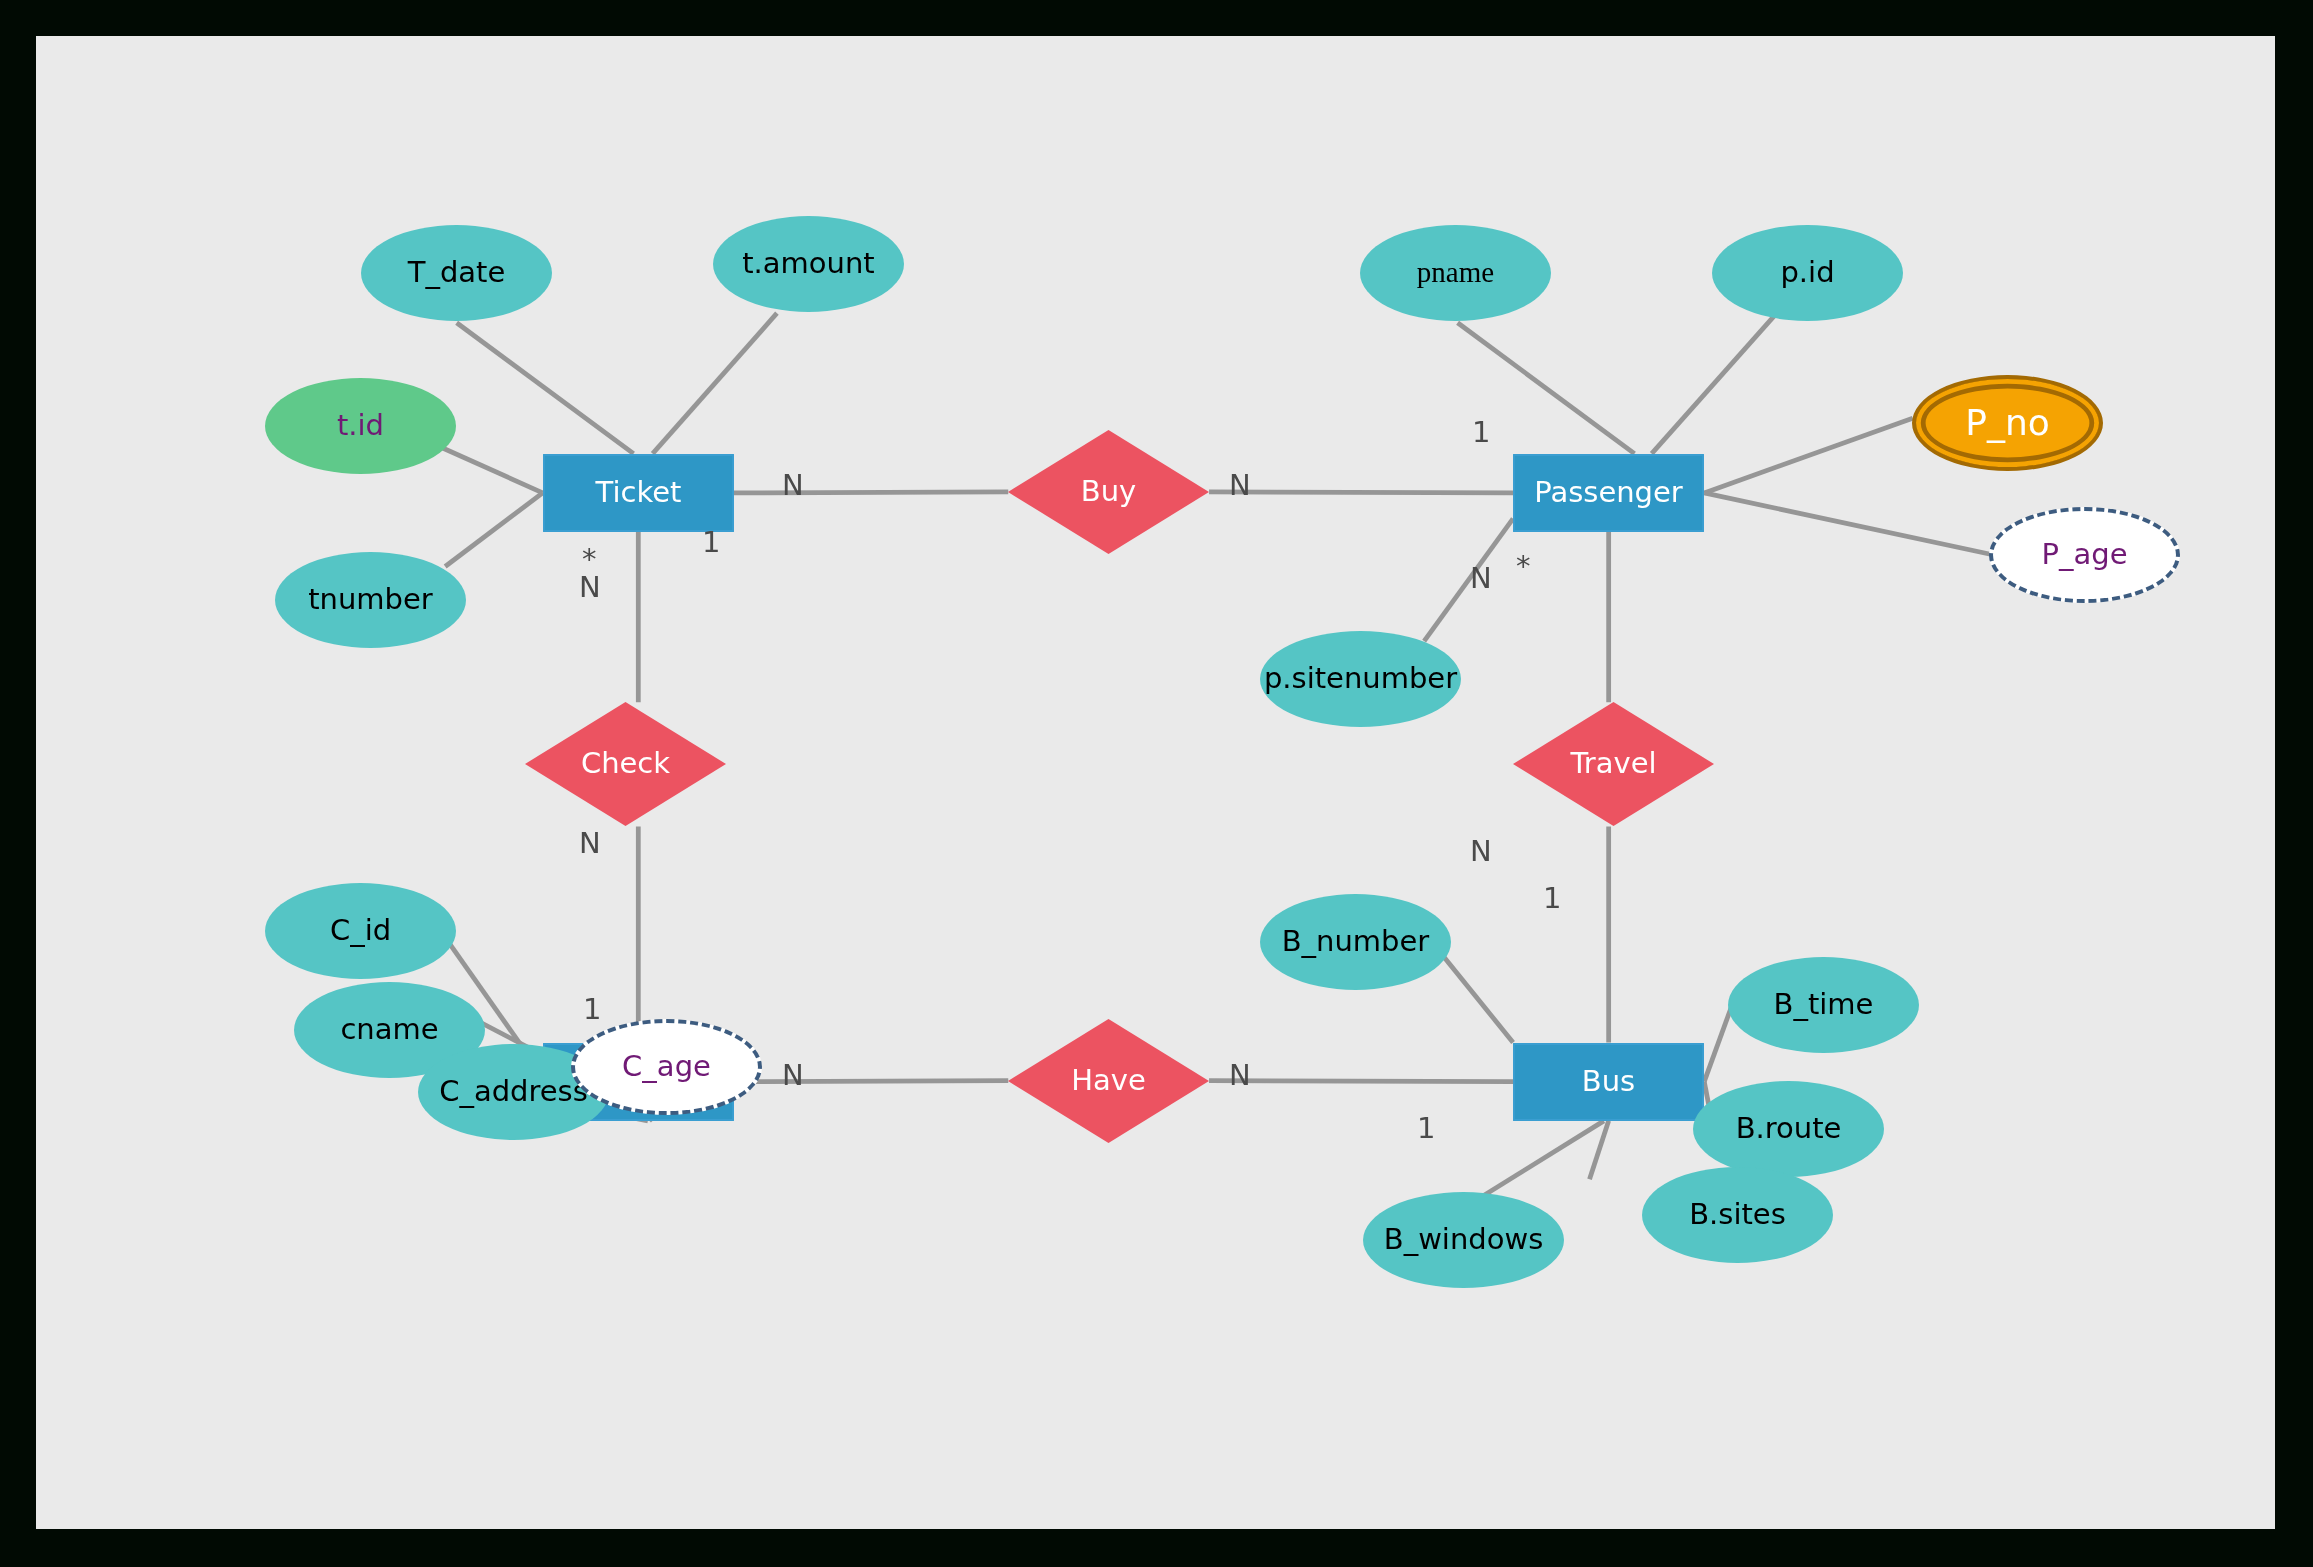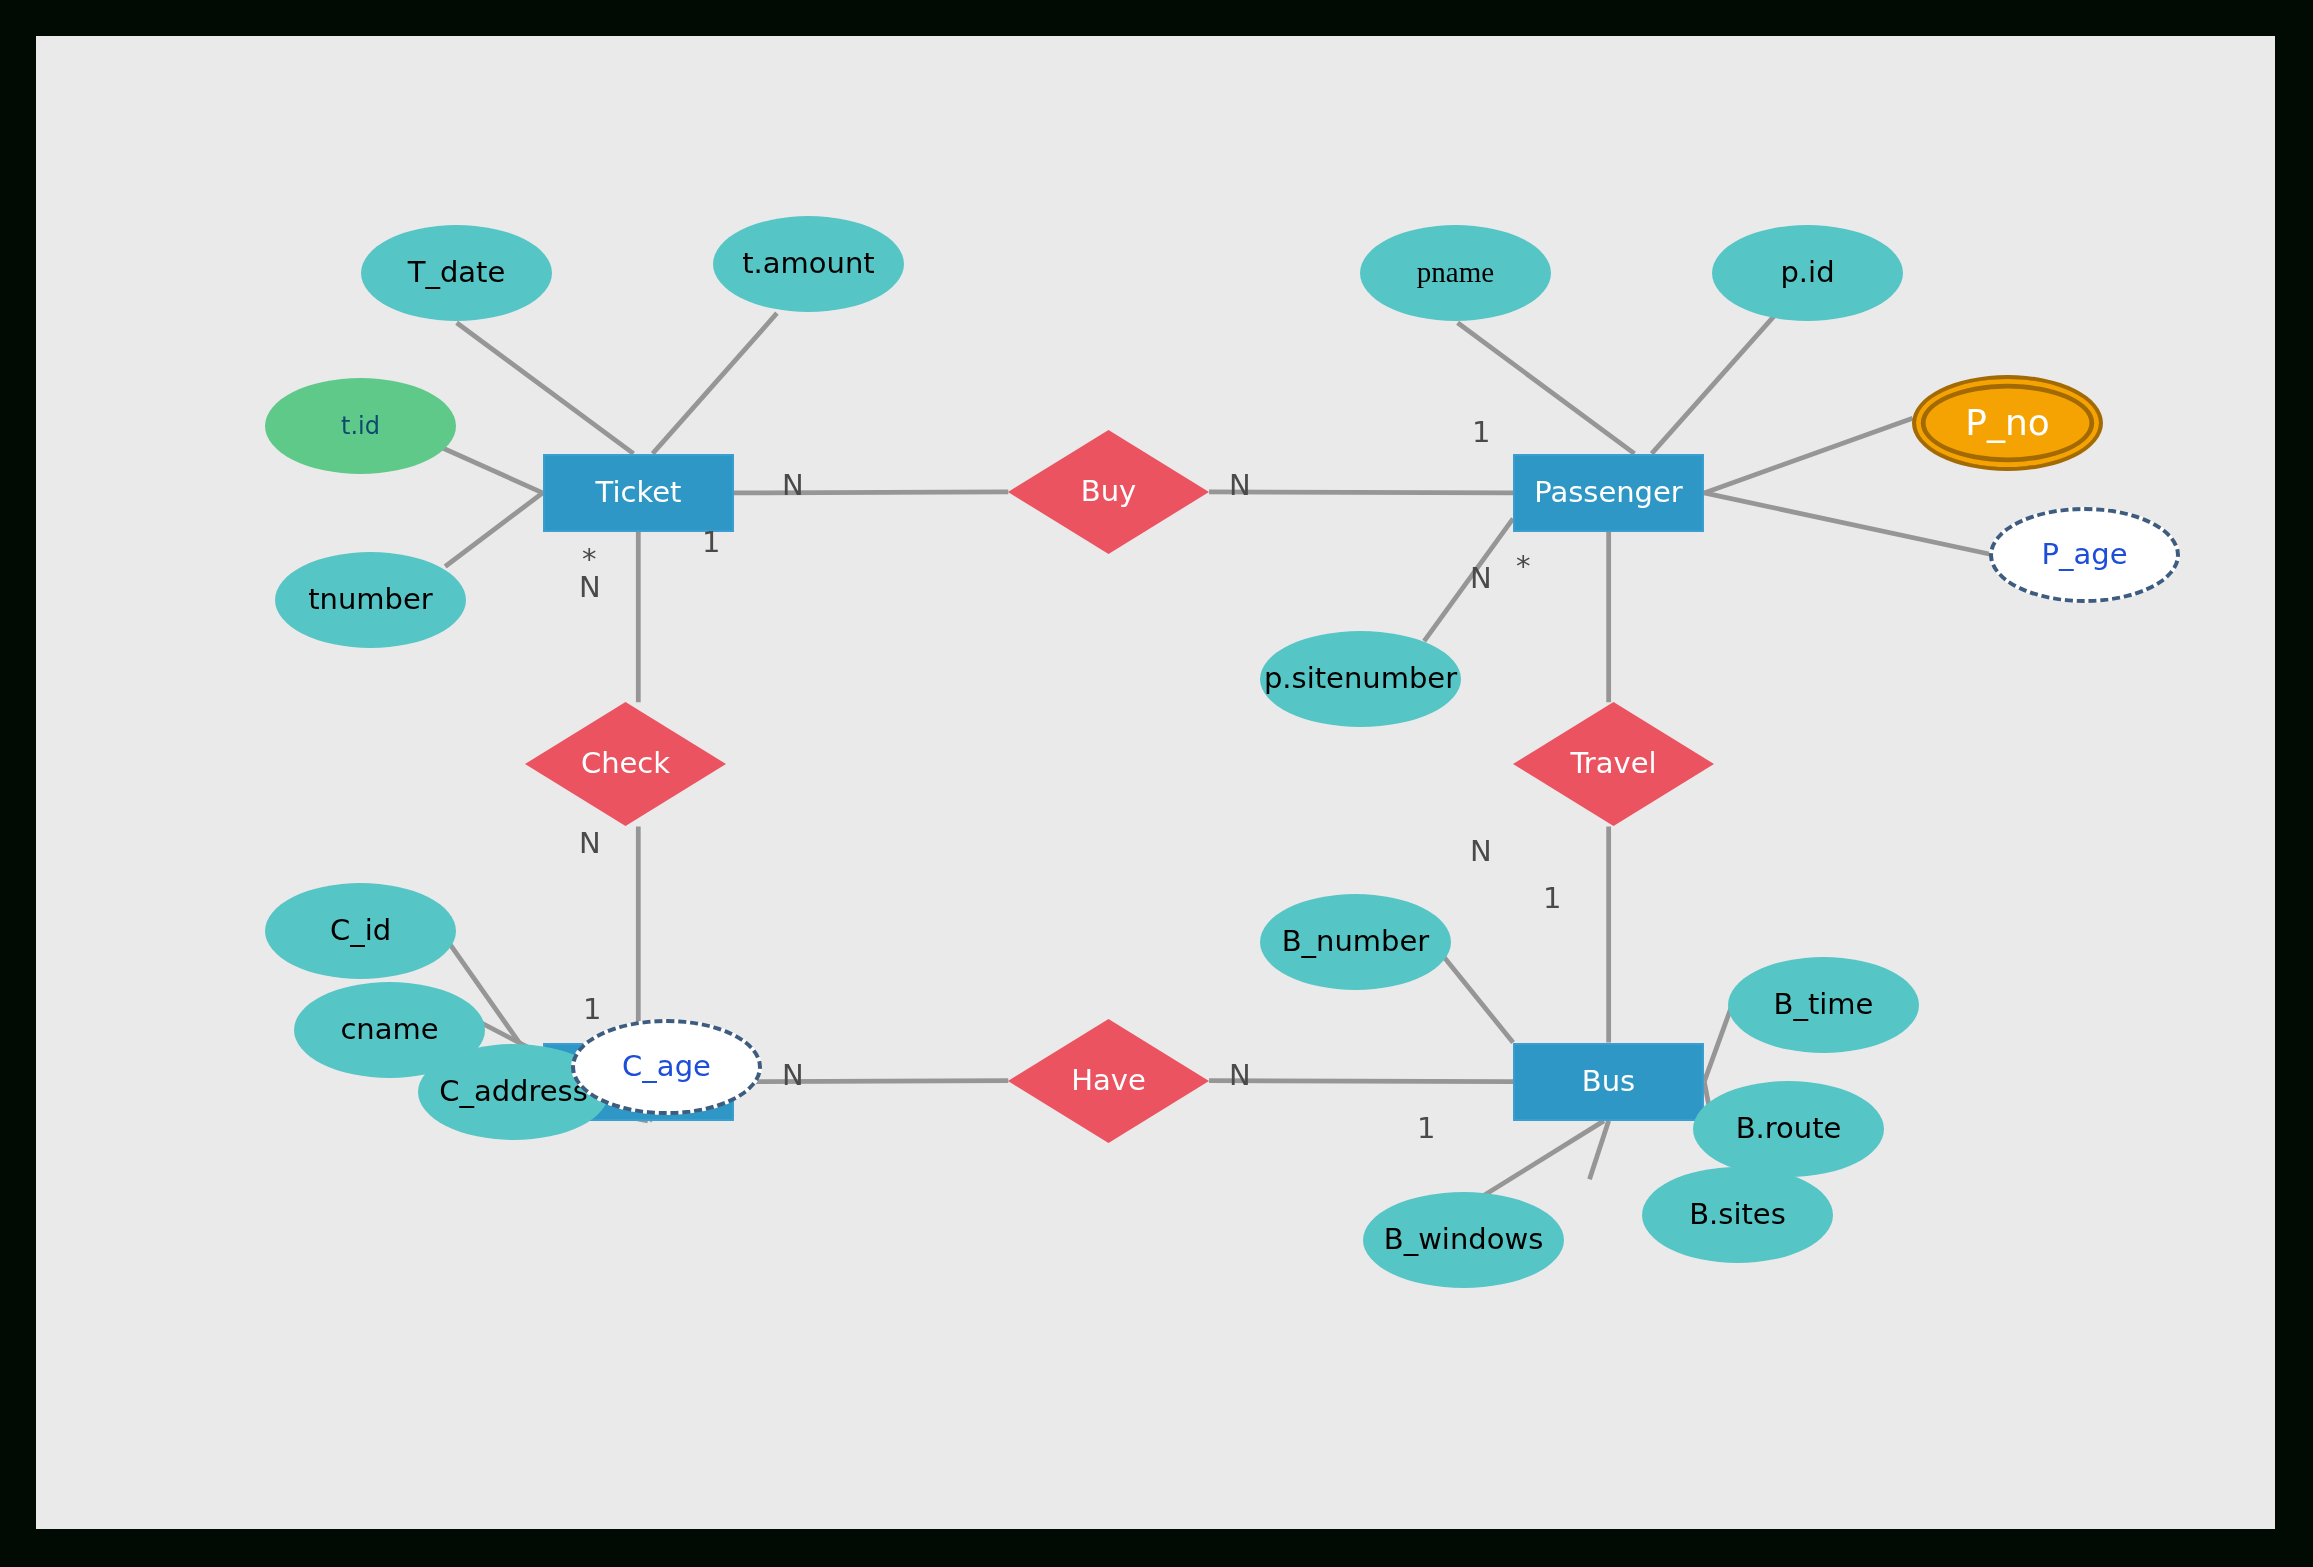--- a/index.html
+++ b/index.html
@@ -47,35 +47,35 @@
     box-shadow: inset 0 0 0 1.9px #3a9ed1;
   }
   .attr {
     background: #55c5c5;
     color: #000000;
     font-size: 29px;
     border-radius: 50%;
   }
   .attr-green {
     background: #5fc98a;
-    color: #0c4a6e;
-    font-size: 24px;
+    color: #701a75;
+    font-size: 29px;
     border-radius: 50%;
   }
   .attr-key {
     background: #f5a302;
     color: #ffffff;
     font-size: 36px;
     border-radius: 50%;
     border: 4.8px solid #a36a03;
     box-shadow: inset 0 0 0 4.8px #f5a302, inset 0 0 0 9.6px #a36a03;
   }
   .attr-derived {
     background: #ffffff;
-    color: #1d4ed8;
+    color: #701a75;
     font-size: 29px;
     border-radius: 50%;
     border: 4.8px dashed #3d5c80;
   }
   .rel {
     color: #ffffff;
     font-size: 29px;
     background: #ec5361;
     clip-path: polygon(50% 0%, 100% 50%, 50% 100%, 0% 50%);
   }

